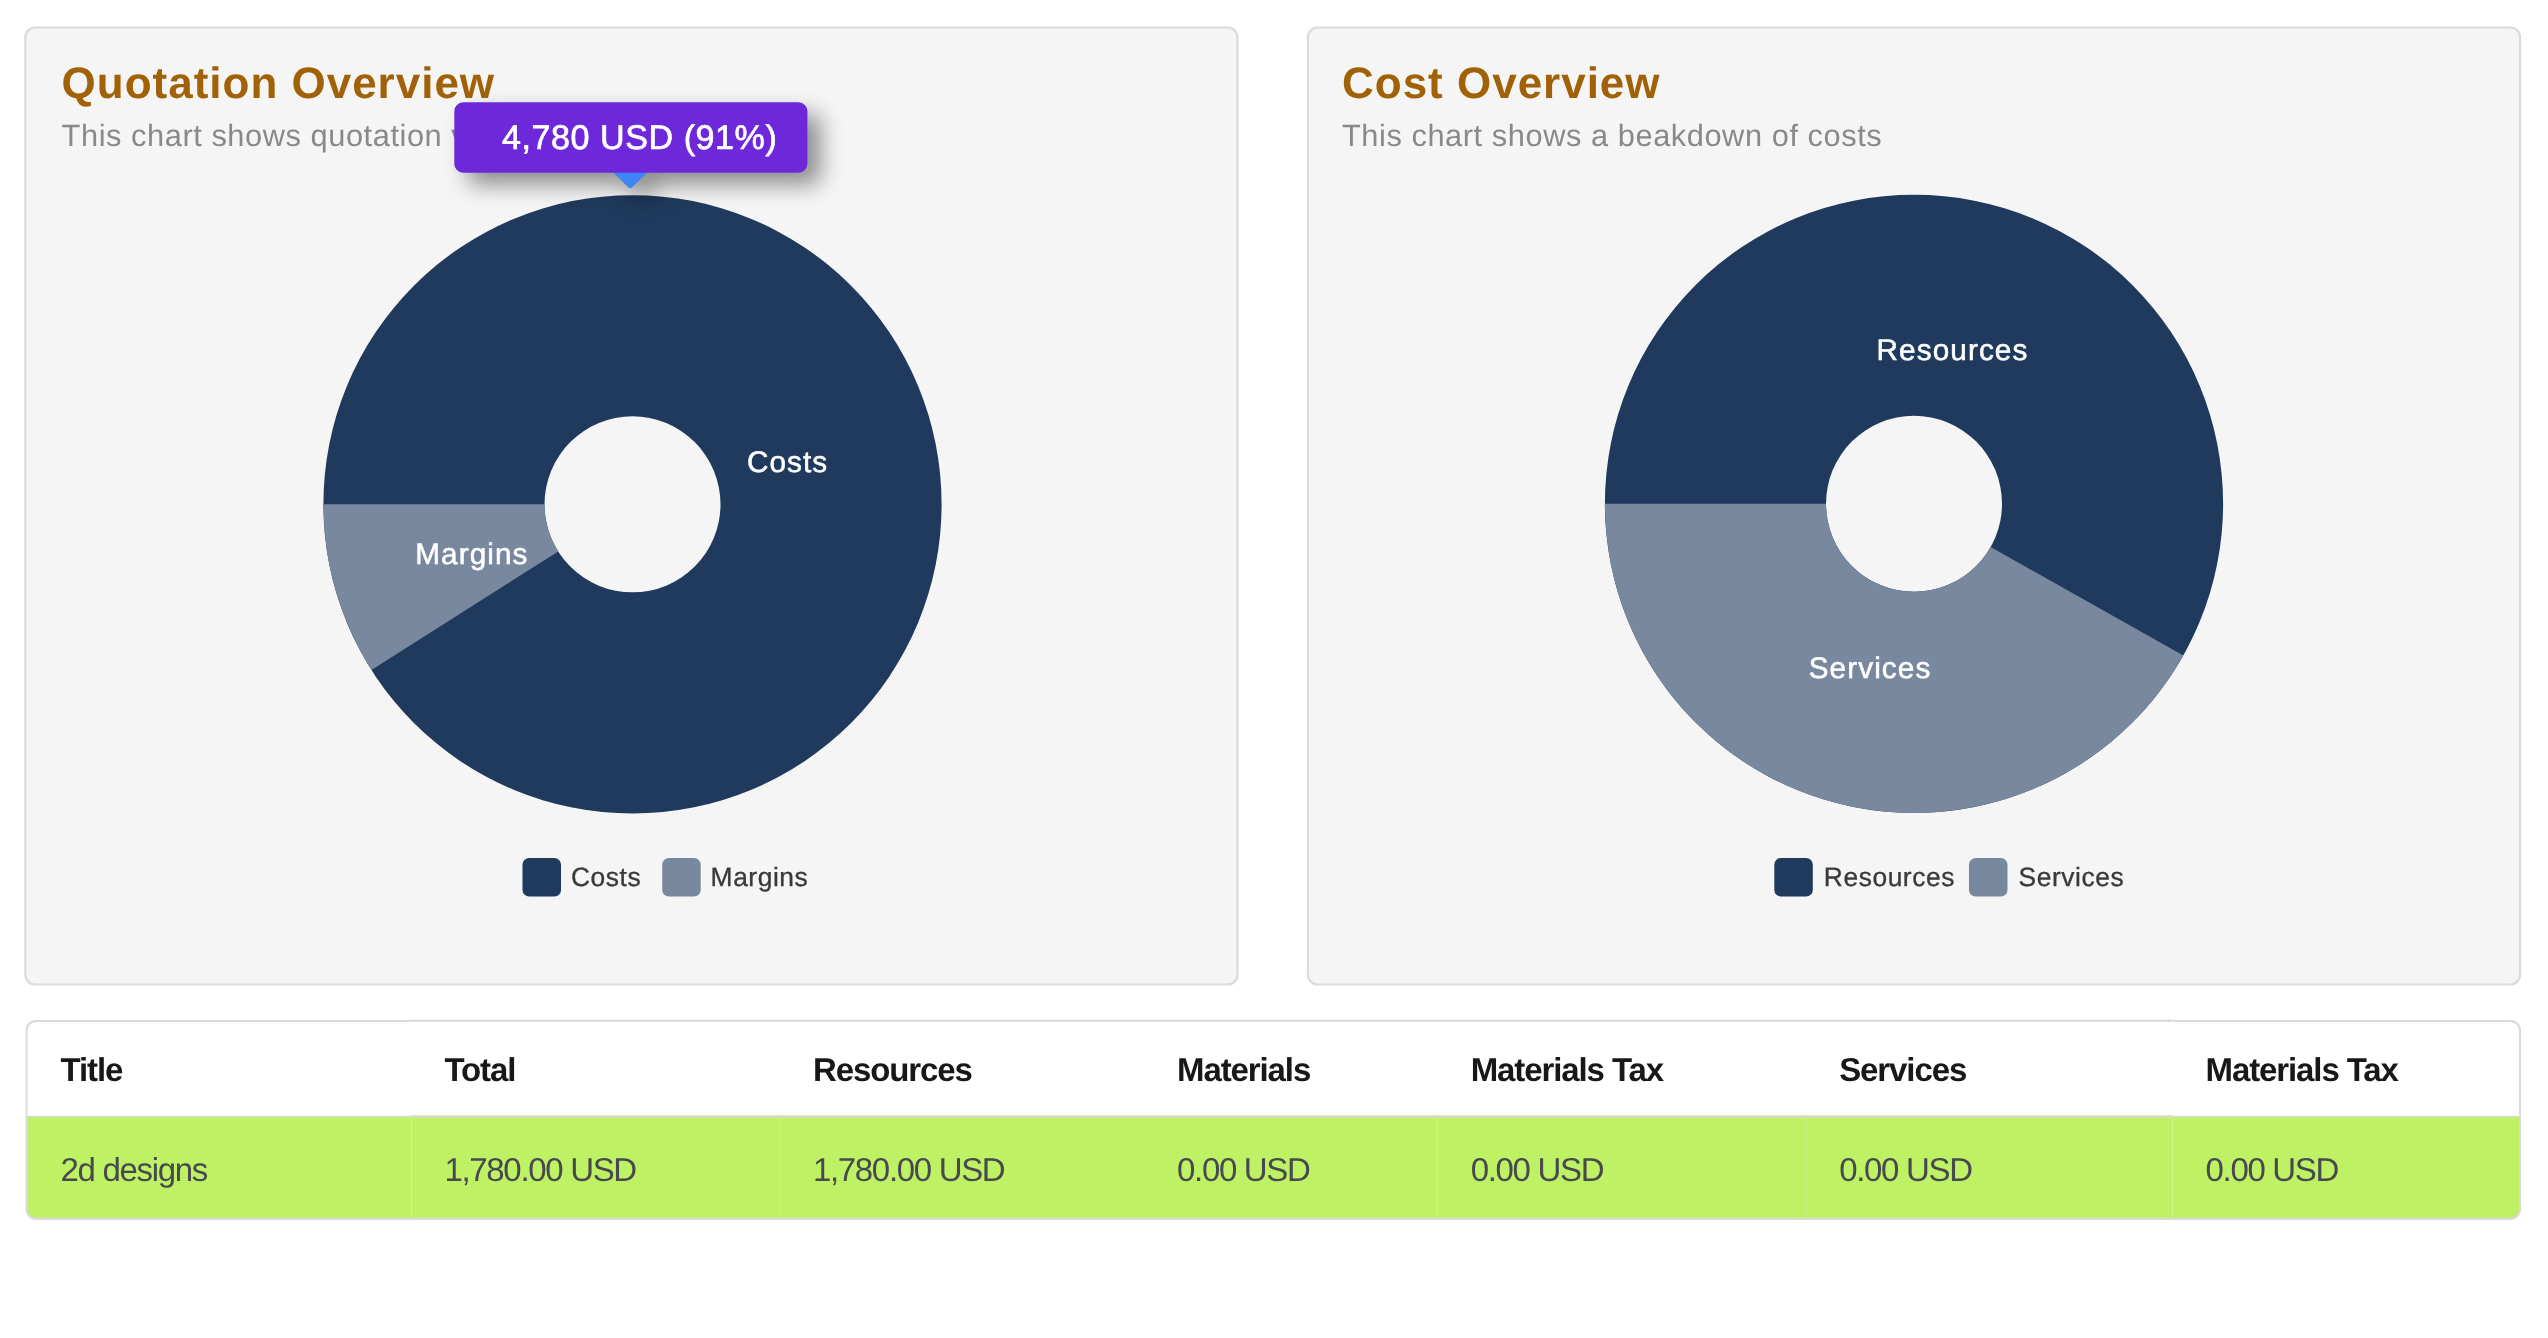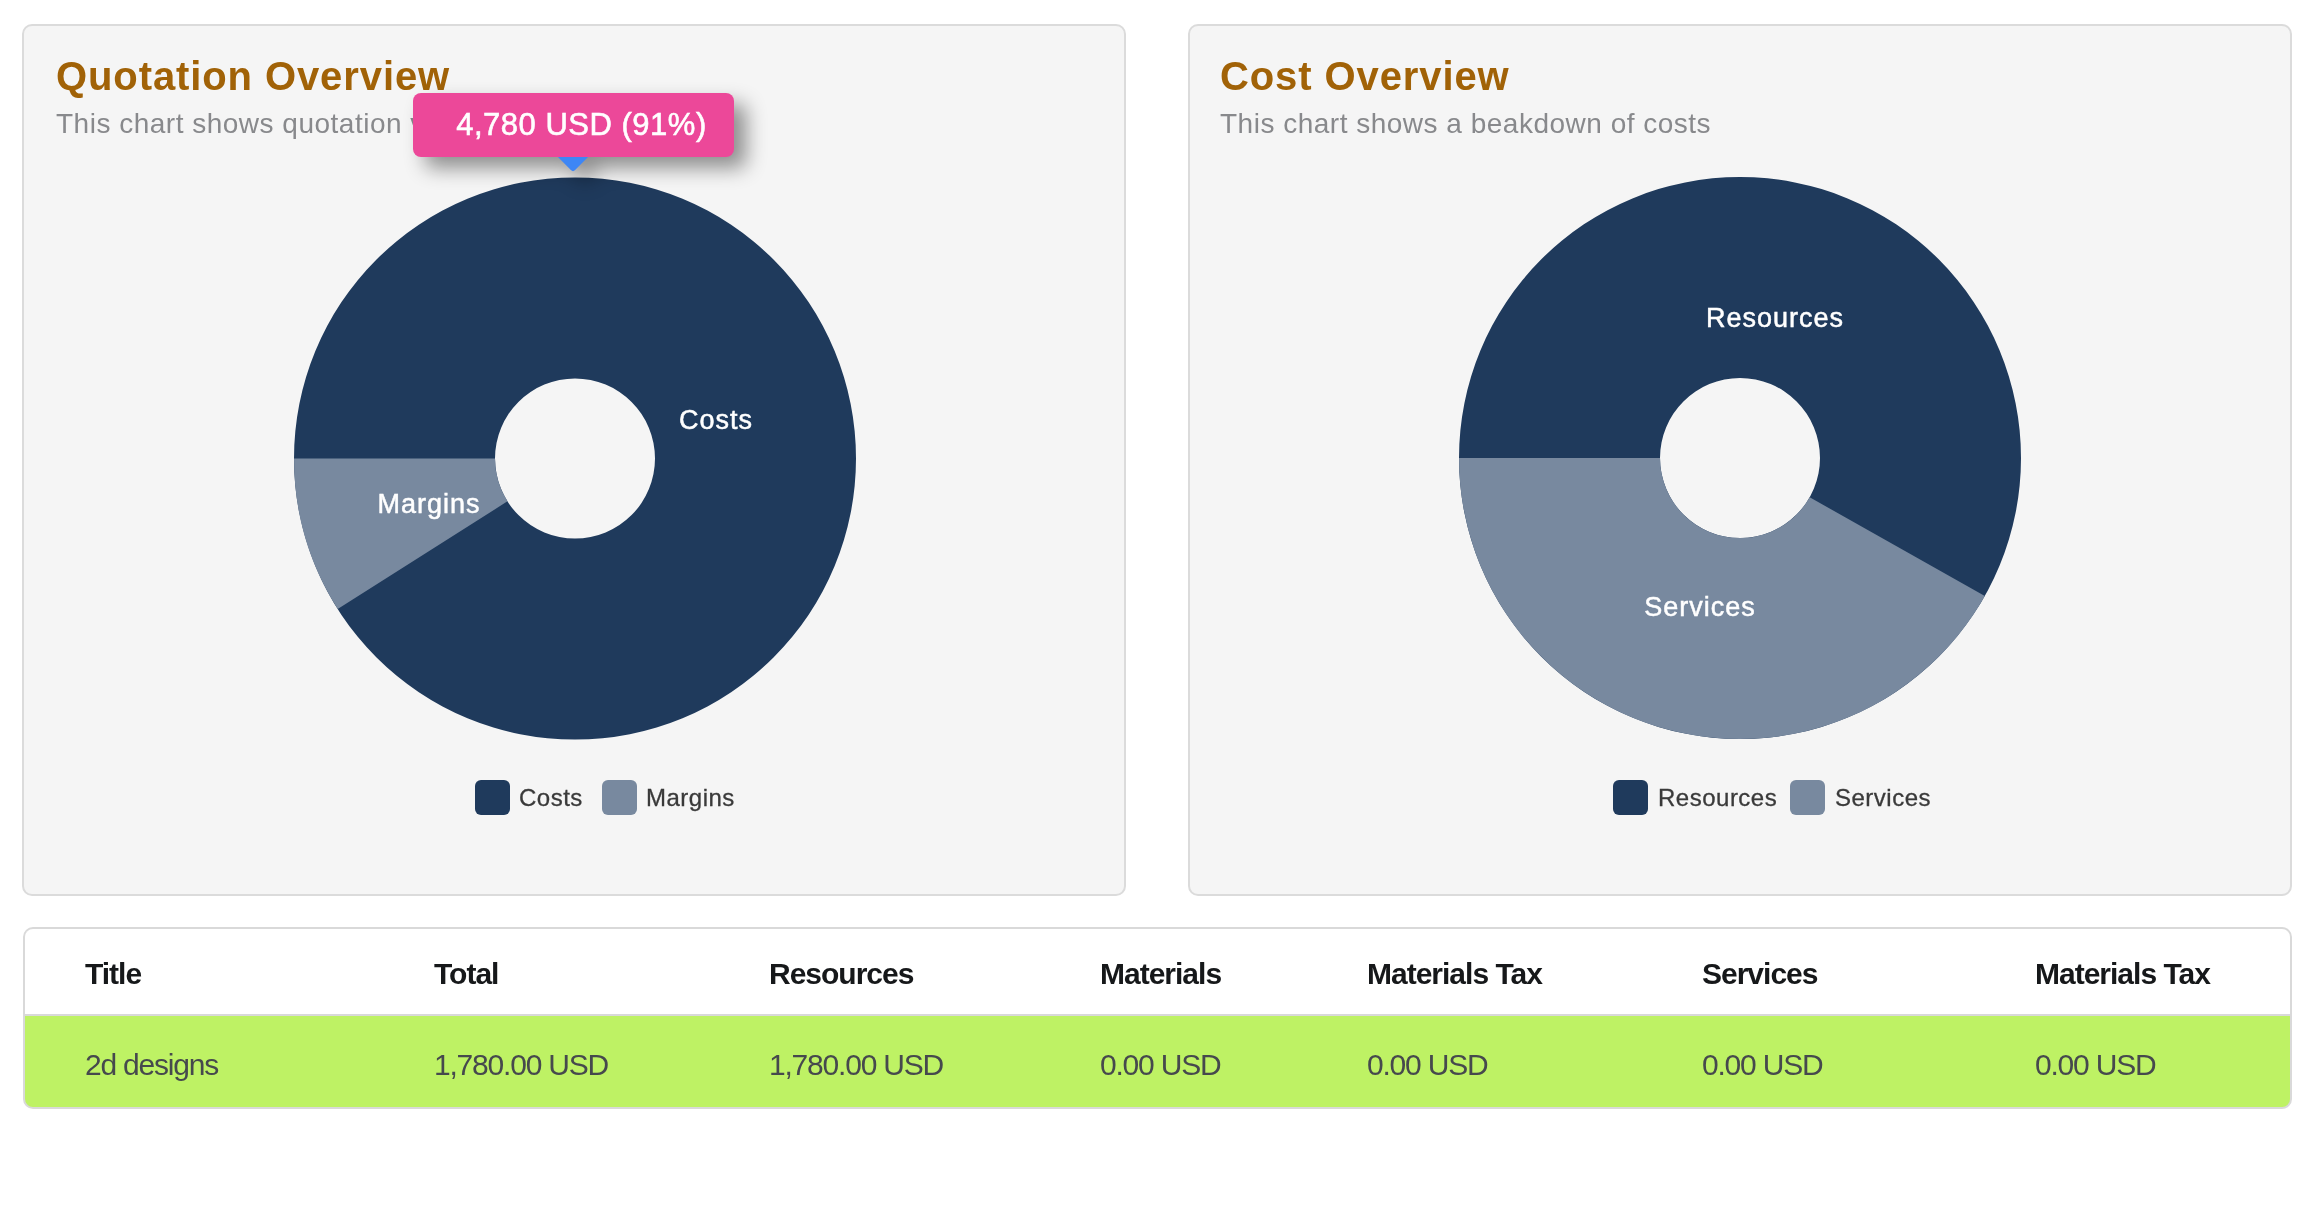--- a/index.html
+++ b/index.html
@@ -4,25 +4,25 @@
 <style>
   * { margin:0; padding:0; box-sizing:border-box; }
   html,body { width:2316px; height:1216px; background:#ffffff; font-family:"Liberation Sans", sans-serif; overflow:hidden; }
   .abs { position:absolute; }
   .card { position:absolute; background:#f5f5f5; border:2px solid #dbdbdb; border-radius:10px; }
   .ctitle { position:absolute; font-size:40px; font-weight:700; color:#a16207; letter-spacing:0.9px; line-height:30px; white-space:nowrap; }
   .csub { position:absolute; font-size:28px; font-weight:400; color:#88898c; letter-spacing:0.5px; line-height:28px; white-space:nowrap; }
   .lgsq { position:absolute; width:35px; height:35px; border-radius:6px; }
   .lgtx { position:absolute; font-size:24px; color:#3a3a3a; line-height:24px; letter-spacing:0.5px; white-space:nowrap; -webkit-text-stroke:0.3px #3a3a3a; }
   .tipwrap { position:absolute; left:0; top:0; filter:drop-shadow(12px 11px 10px rgba(0,0,0,0.42)); z-index:5; }
-  .tipbox { position:absolute; left:413px; top:93px; width:321px; height:64px; background:#ec4899; border-radius:8px; display:flex; align-items:center; justify-content:center; }
+  .tipbox { position:absolute; left:413px; top:93px; width:321px; height:64px; background:#6d28d9; border-radius:8px; display:flex; align-items:center; justify-content:center; }
   .tiptx { color:#ffffff; font-size:31px; font-weight:400; letter-spacing:0.5px; -webkit-text-stroke:0.6px #ffffff; }
   .tiparrow { position:absolute; left:558px; top:136px; width:30px; height:30px; background:#3e86f5; transform:rotate(45deg); border-radius:3px; }
   table.grid { position:absolute; left:23px; top:927px; width:2269px; border-collapse:separate; border-spacing:0; table-layout:fixed; font-size:30px; }
-  table.grid th, table.grid td { text-align:left; font-weight:400; padding:0 0 0 60px; overflow:hidden; white-space:nowrap; vertical-align:top; line-height:30px; }
+  table.grid th, table.grid td { text-align:left; font-weight:400; padding:0 0 0 30px; overflow:hidden; white-space:nowrap; vertical-align:top; line-height:30px; }
   table.grid th { font-weight:700; color:#16181a; letter-spacing:-1px; height:87px; background:#ffffff; border-top:2px solid #d9d9d9; padding-top:30px; }
   table.grid td { color:#46494d; letter-spacing:-1.2px; }
   tr.r1 td { background:#f5f5f5; border-top:2px solid #d9d9d9; height:80px; padding-top:32px; }
   tr.r2 td { background:#bef264; border-top:2px solid #d9d9d9; height:95px; border-bottom:2px solid #d9d9d9; padding-top:34px; }
   
   table.grid th:first-child { border-left:2px solid #d9d9d9; border-top-left-radius:10px; }
   table.grid th:last-child { border-right:2px solid #d9d9d9; border-top-right-radius:10px; }
   table.grid td:first-child { border-left:2px solid #d9d9d9; }
   table.grid td:last-child { border-right:2px solid #d9d9d9; }
   tr.r2 td:first-child { border-bottom-left-radius:10px; }

